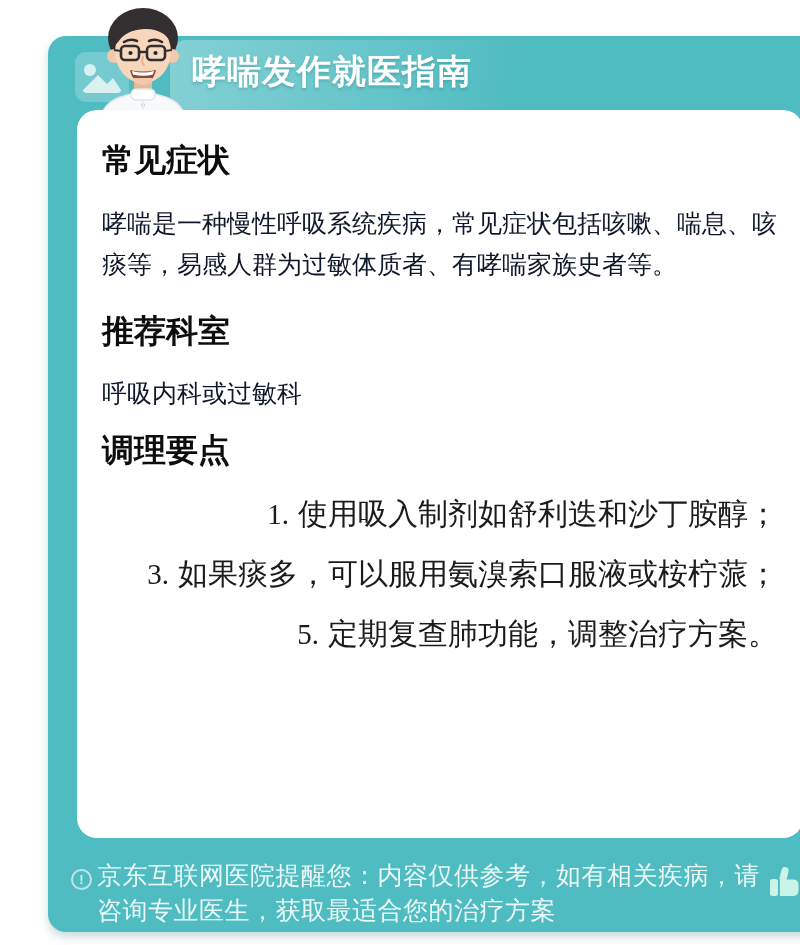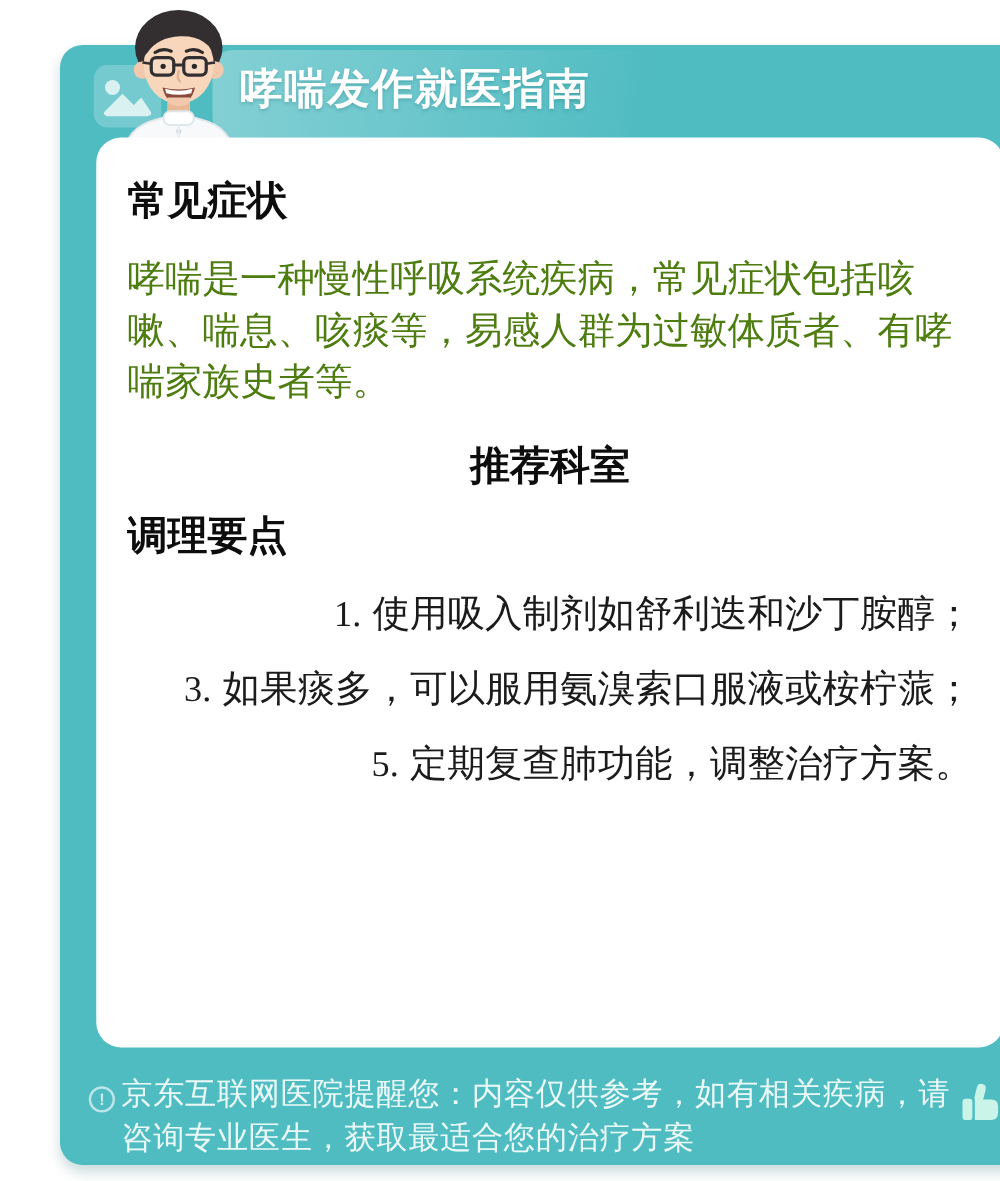--- a/index.html
+++ b/index.html
@@ -40,24 +40,24 @@
     position:absolute;left:37px;top:110px;width:726px;height:728px;
     background:var(--card-white,#ffffff);
     border-radius:20px;
     box-sizing:border-box;
     padding:30px 25px 0 25px;
     color:var(--text-black,#141414);
   }
   .card h2{
     margin:0;font-size:32px;line-height:40px;font-weight:bold;color:#0d0d0d;
   }
-  .card h2.mt-dept{margin-top:26px;text-align:center;}
+  .card h2.mt-dept{margin-top:26px;}
   .card h2.mt-care{margin-top:16px;}
   .card p{
-    margin:23px 0 0 0;font-size:30px;line-height:41px;color:#4d7c0f;
+    margin:23px 0 0 0;font-size:25px;line-height:41px;color:#0f172a;
   }
   .card p.dept{margin-top:22px;}
   ol.care-list{
     list-style:none;margin:23px 0 0 0;padding:0;text-align:right;
   }
   ol.care-list li{
     font-size:30px;line-height:41px;margin:0 0 18px 0;color:#1b1b1b;
     white-space:nowrap;
   }
   ol.care-list .num{
@@ -121,20 +121,21 @@
     <path d="M59 98 L59 158" stroke="#E7EDF0" stroke-width="2"></path>
   </svg>
 
   <div class="page-title">哮喘发作就医指南</div>
 
   <div class="card">
     <h2>常见症状</h2>
     <p>哮喘是一种慢性呼吸系统疾病，常见症状包括咳嗽、喘息、咳痰等，易感人群为过敏体质者、有哮喘家族史者等。</p>
 
     <h2 class="mt-dept">推荐科室</h2>
+    <p class="dept">呼吸内科或过敏科</p>
 
     <h2 class="mt-care">调理要点</h2>
     <ol class="care-list">
       <li>
         <span class="num">1.</span><span>使用吸入制剂如舒利迭和沙丁胺醇；</span>
       </li>
       <li>
         <span class="num">3.</span><span>如果痰多，可以服用氨溴索口服液或桉柠蒎；</span>
       </li>
       <li>

